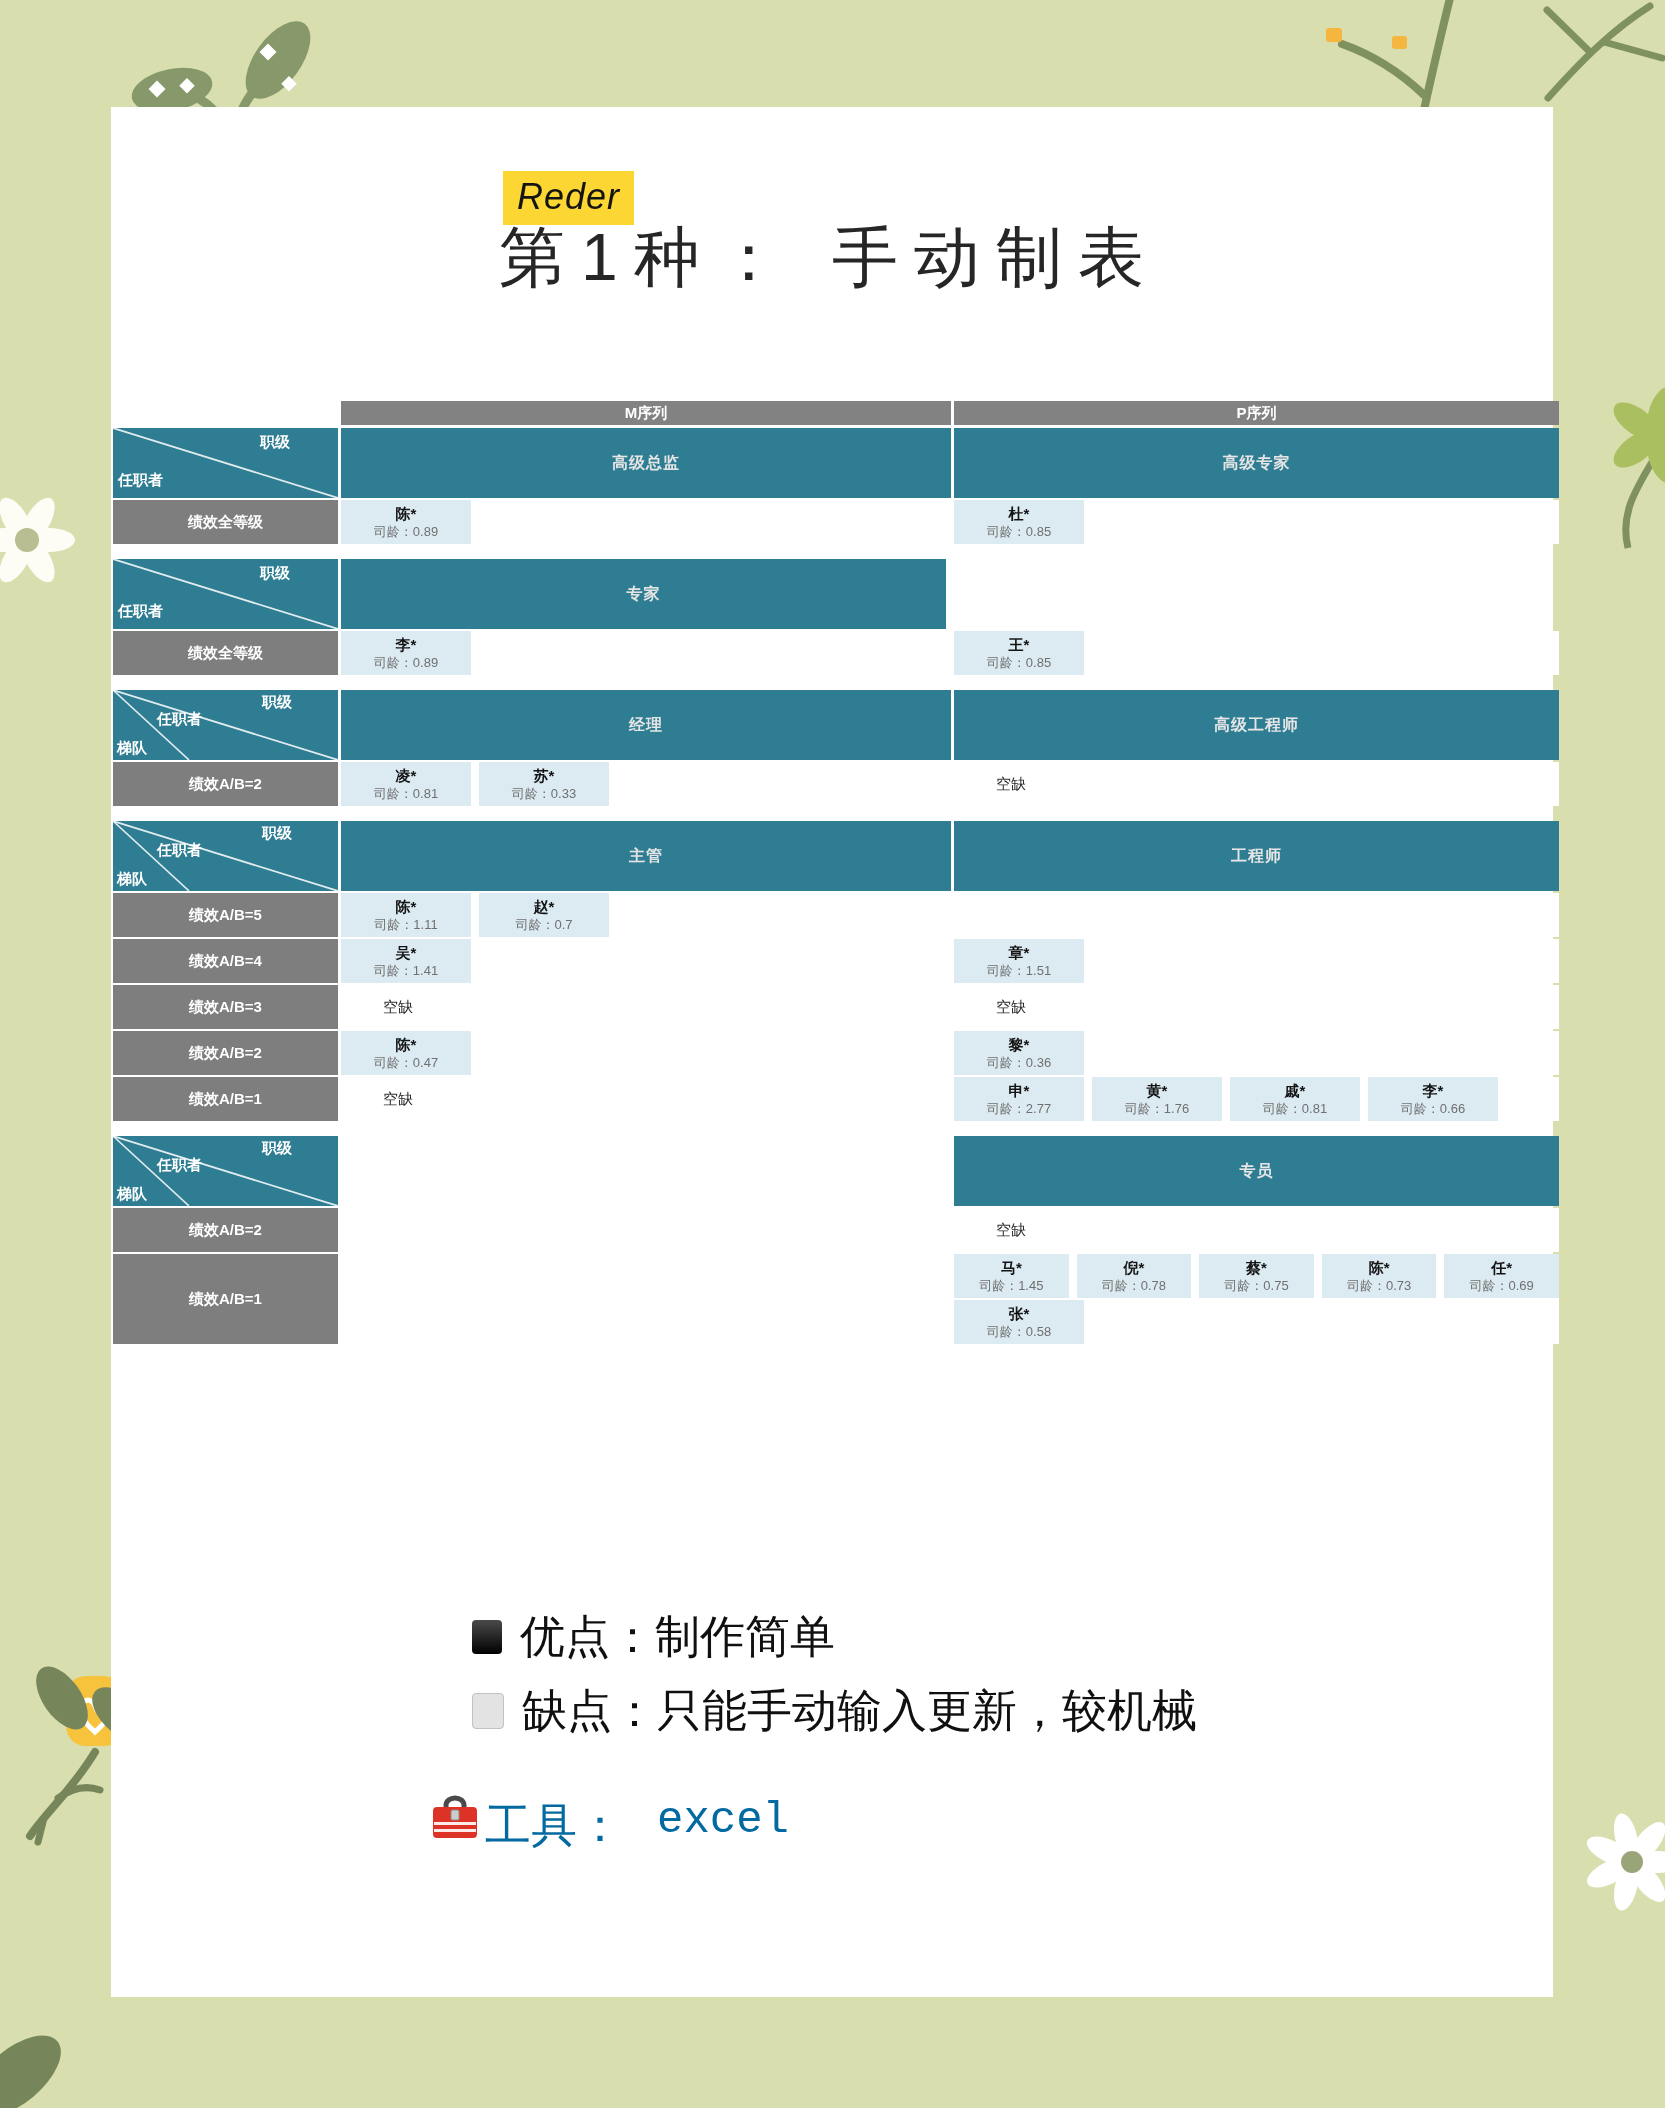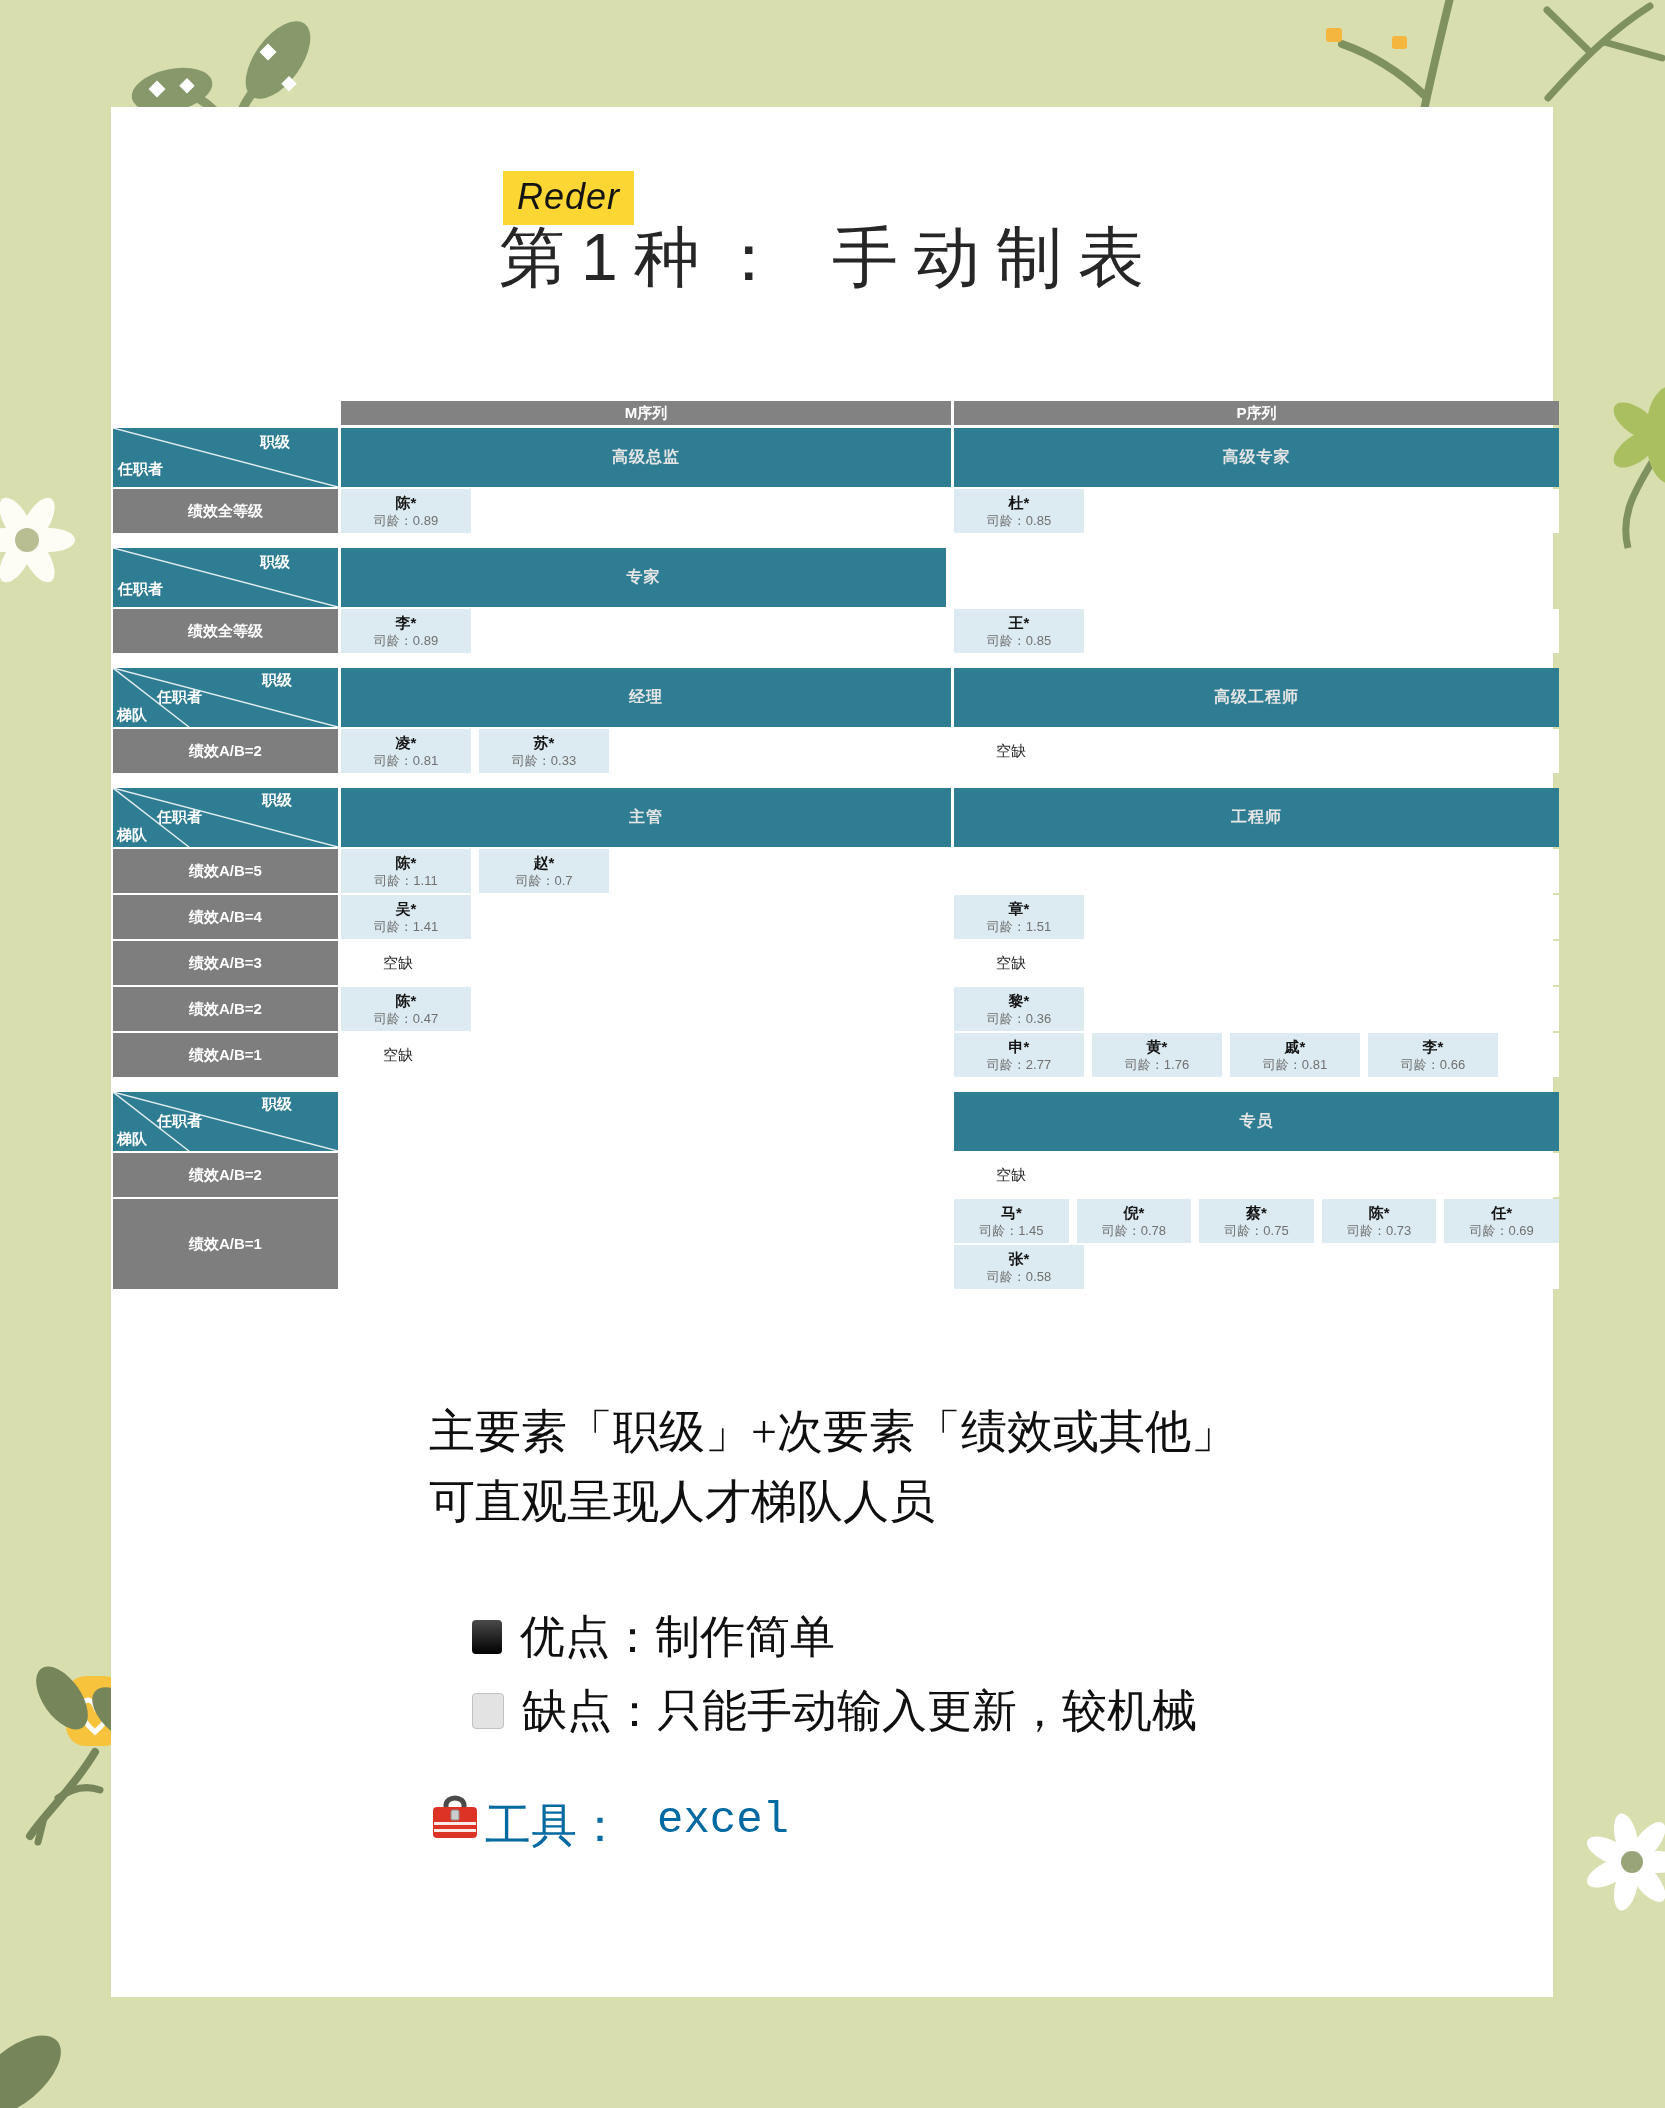--- a/index.html
+++ b/index.html
@@ -18,21 +18,21 @@
   .table-wrap{position:absolute;top:294px;left:2px;width:1440px;}
   .tblock{margin-bottom:15px;}
   .trow{display:flex;gap:3px;margin-bottom:2px;}
   .cl{width:225px;flex:none;position:relative;}
   .cm{width:610px;flex:none;position:relative;}
   .cp{width:605px;flex:none;position:relative;}
   .srow{height:24px;margin-bottom:3px;}
   .shead{background:var(--header-gray,#828282);color:#fff;font-size:15px;font-weight:bold;
          display:flex;align-items:center;justify-content:center;}
   .spacer{background:transparent;}
-  .lvlrow{height:59px;}
+  .lvlrow{height:70px;}
   .lvl{background:var(--teal,#2e7d92);color:#e5e5e5;font-weight:bold;font-size:16px;
        display:flex;align-items:center;justify-content:center;letter-spacing:1px;}
   .lvl.empty{background:transparent;}
   .diag{background:var(--teal,#2e7d92);}
   .dsvg{position:absolute;inset:0;width:100%;height:100%;}
   .dsvg line{stroke:rgba(255,255,255,.85);stroke-width:1.4;}
   .dlab{position:absolute;color:#fff;font-weight:bold;font-size:15px;white-space:nowrap;}
   .d2-0{right:48px;top:5px;} .d2-1{left:5px;bottom:8px;}
   .d3-0{right:46px;top:3px;} .d3-1{left:44px;top:20px;} .d3-2{left:4px;bottom:2px;}
   .prow{height:44px;} .prow.tall{height:90px;}
@@ -392,24 +392,20 @@
               <div class="pbox">
                 <div class="pname">张*</div>
                 <div class="ptenure">司龄：0.58</div>
               </div>
             </div>
           </div>
         </div>
       </div>
     </div>
 
-  <div class="para">
-    <div>主要素「职级」+次要素「绩效或其他」</div>
-    <div>可直观呈现人才梯队人员</div>
-  </div>
 
   <div class="bullet pros">
     <span class="sq black"></span>
     <span>优点：制作简单</span>
   </div>
   <div class="bullet cons">
     <span class="sq gray"></span>
     <span>缺点：只能手动输入更新，较机械</span>
   </div>
 

